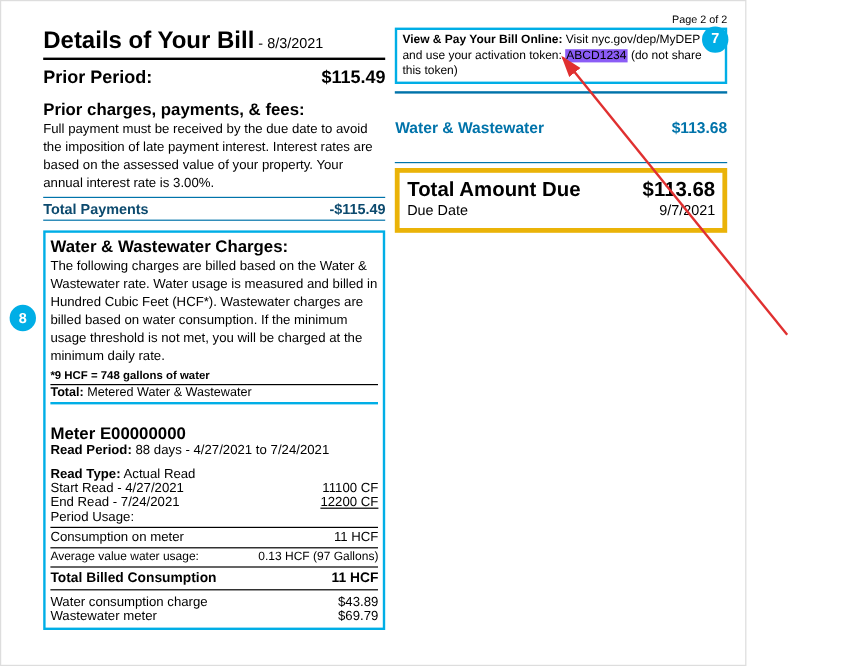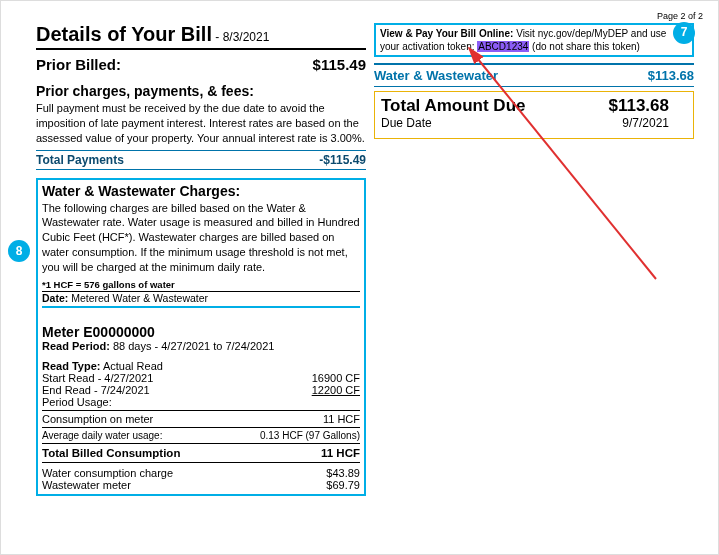--- a/index.html
+++ b/index.html
@@ -1,17 +1,17 @@
 <!DOCTYPE html>
 <html><head>
 <meta charset="utf-8">
 <style>
   * { box-sizing: border-box; margin: 0; padding: 0; }
   body { font-family: Arial, Helvetica, sans-serif; width: 719px; height: 555px; position: relative; background: #fff; }
-  .page { width: 719px; height: 555px; padding: 10px 15px 0 35px; position: relative; border: 1px solid #ddd; }
+  .page { width: 622px; height: 555px; padding: 10px 15px 0 35px; position: relative; border: 1px solid #ddd; }
   .pagenum { text-align: right; font-size: 9px; color: #000; margin-bottom: 2px; }
   .columns { display: flex; gap: 8px; }
   .left { width: 330px; }
   .right { width: 320px; }
   .title-row { border-bottom: 2px solid #000; padding-bottom: 2px; margin-bottom: 6px; }
   .title { font-size: 20px; font-weight: bold; display: inline; }
   .title-date { font-size: 12px; color: #000; }
   .prior-row { display: flex; justify-content: space-between; font-weight: bold; font-size: 15px; margin-bottom: 10px; }
   .section-h { font-weight: bold; font-size: 14px; margin-bottom: 2px; }
   .body-text { font-size: 11px; line-height: 1.35; margin-bottom: 4px; }
@@ -22,86 +22,86 @@
   .badge7 { right: -3px; top: -3px; }
   .note-row { font-size: 9.5px; font-weight: bold; border-bottom: 1px solid #000; padding-bottom: 1px; display: flex; justify-content: space-between; }
   .rate-row { font-size: 10.5px; font-weight: bold; border-bottom: 2px solid #00aee6; padding-bottom: 2px; margin-bottom: 2px; }
   .meter-h { font-weight: bold; font-size: 14px; margin-top: 16px; }
   .kv { display: flex; justify-content: space-between; font-size: 11px; text-align: center; }
   .divline { border-bottom: 1px solid #000; margin: 2px 0; }
   .underline { text-decoration: underline; }
   .total-cons { display: flex; justify-content: space-between; font-weight: bold; font-size: 11.5px; border-top: 1px solid #000; border-bottom: 1px solid #000; padding: 3px 0; margin-top: 2px; margin-bottom: 4px; align-items: center; }
   .box7 { border: 2px solid #00aee6; padding: 2px 4px; position: relative; font-size: 10px; line-height: 1.3; }
   .highlight { background: #8b5cf6; padding: 0 1px; }
-  .ww-row { display: flex; justify-content: space-between; font-weight: bold; color: #0073aa; font-size: 13px; border-top: 2px solid #0073aa; border-bottom: 1px solid #0073aa; padding: 3px 0; margin-top: 6px; }
-  .summary-box { border: 1px solid #eab308; padding: 4px 24px 8px 6px; margin-top: 4px; }
+  .ww-row { display: flex; justify-content: space-between; font-weight: bold; color: #0073aa; font-size: 13px; border-top: 2px solid #0073aa; border-bottom: 1px solid #0073aa; padding: 21px 0; margin-top: 6px; }
+  .summary-box { border: 4px solid #eab308; padding: 4px 6px 8px 6px; margin-top: 4px; }
   .tad-row { display: flex; justify-content: space-between; font-weight: bold; font-size: 17px; }
   .due-row { display: flex; justify-content: space-between; font-weight: normal; font-size: 12px; }
   svg.arrow { position: absolute; pointer-events: none; }
 </style>
 </head>
 <body>
 
 <div class="page">
   <div class="pagenum">Page 2 of 2</div>
   <div class="columns">
     <div class="left">
       <div class="title-row">
         <span class="title">Details of Your Bill</span><span class="title-date"> - 8/3/2021</span>
       </div>
       <div class="prior-row">
-        <span>Prior Billed:</span>
+        <span>Prior Period:</span>
         <span>$115.49</span>
       </div>
       <div class="section-h">Prior charges, payments, &amp; fees:</div>
       <div class="body-text">Full payment must be received by the due date to avoid the imposition of late payment interest. Interest rates are based on the assessed value of your property. Your annual interest rate is 3.00%.</div>
       <div class="blue-row">
         <span>Total Payments</span>
         <span>-$115.49</span>
       </div>
 
       <div class="box8">
         <div class="badge badge8">8</div>
         <div class="section-h">Water &amp; Wastewater Charges:</div>
         <div class="body-text">The following charges are billed based on the Water &amp; Wastewater rate.  Water usage is measured and billed in Hundred Cubic Feet (HCF*).  Wastewater charges are billed based on water consumption.  If the minimum usage threshold is not met, you will be charged at the minimum daily rate.</div>
         <div class="note-row">
-            <span>*1 HCF = 576 gallons of water</span>
+            <span>*9 HCF = 748 gallons of water</span>
             <span></span>
           </div>
         <div class="rate-row">
-          <span>Date:</span>
+          <span>Total:</span>
           <span style="font-weight:normal">Metered Water &amp; Wastewater</span>
         </div>
         <div class="meter-h">Meter E00000000</div>
         <div class="kv">
           <span><b>Read Period:</b> <span>88 days - 4/27/2021 to 7/24/2021</span></span>
         </div>
         <div style="height:8px"></div>
         <div class="kv">
           <span><b>Read Type:</b> <span>Actual Read</span></span>
         </div>
         <div class="kv">
           <span>Start Read - 4/27/2021</span>
-          <span>16900 CF</span>
+          <span>11100 CF</span>
         </div>
         <div class="kv">
           <span>End Read - 7/24/2021</span>
           <span class="underline">12200 CF</span>
         </div>
         <div class="kv">
           <span>Period Usage:</span>
         </div>
         <div class="divline"></div>
         <div class="kv">
           <span>Consumption on meter</span>
           <span>11 HCF</span>
         </div>
         <div class="divline"></div>
         <div class="kv" style="font-size:10px">
-          <span>Average daily water usage:</span>
+          <span>Average value water usage:</span>
           <span>0.13 HCF (97 Gallons)</span>
         </div>
         <div class="total-cons">
           <span>Total Billed Consumption</span>
           <span>11 HCF</span>
         </div>
         <div class="kv">
           <span>Water consumption charge</span>
           <span>$43.89</span>
         </div>

